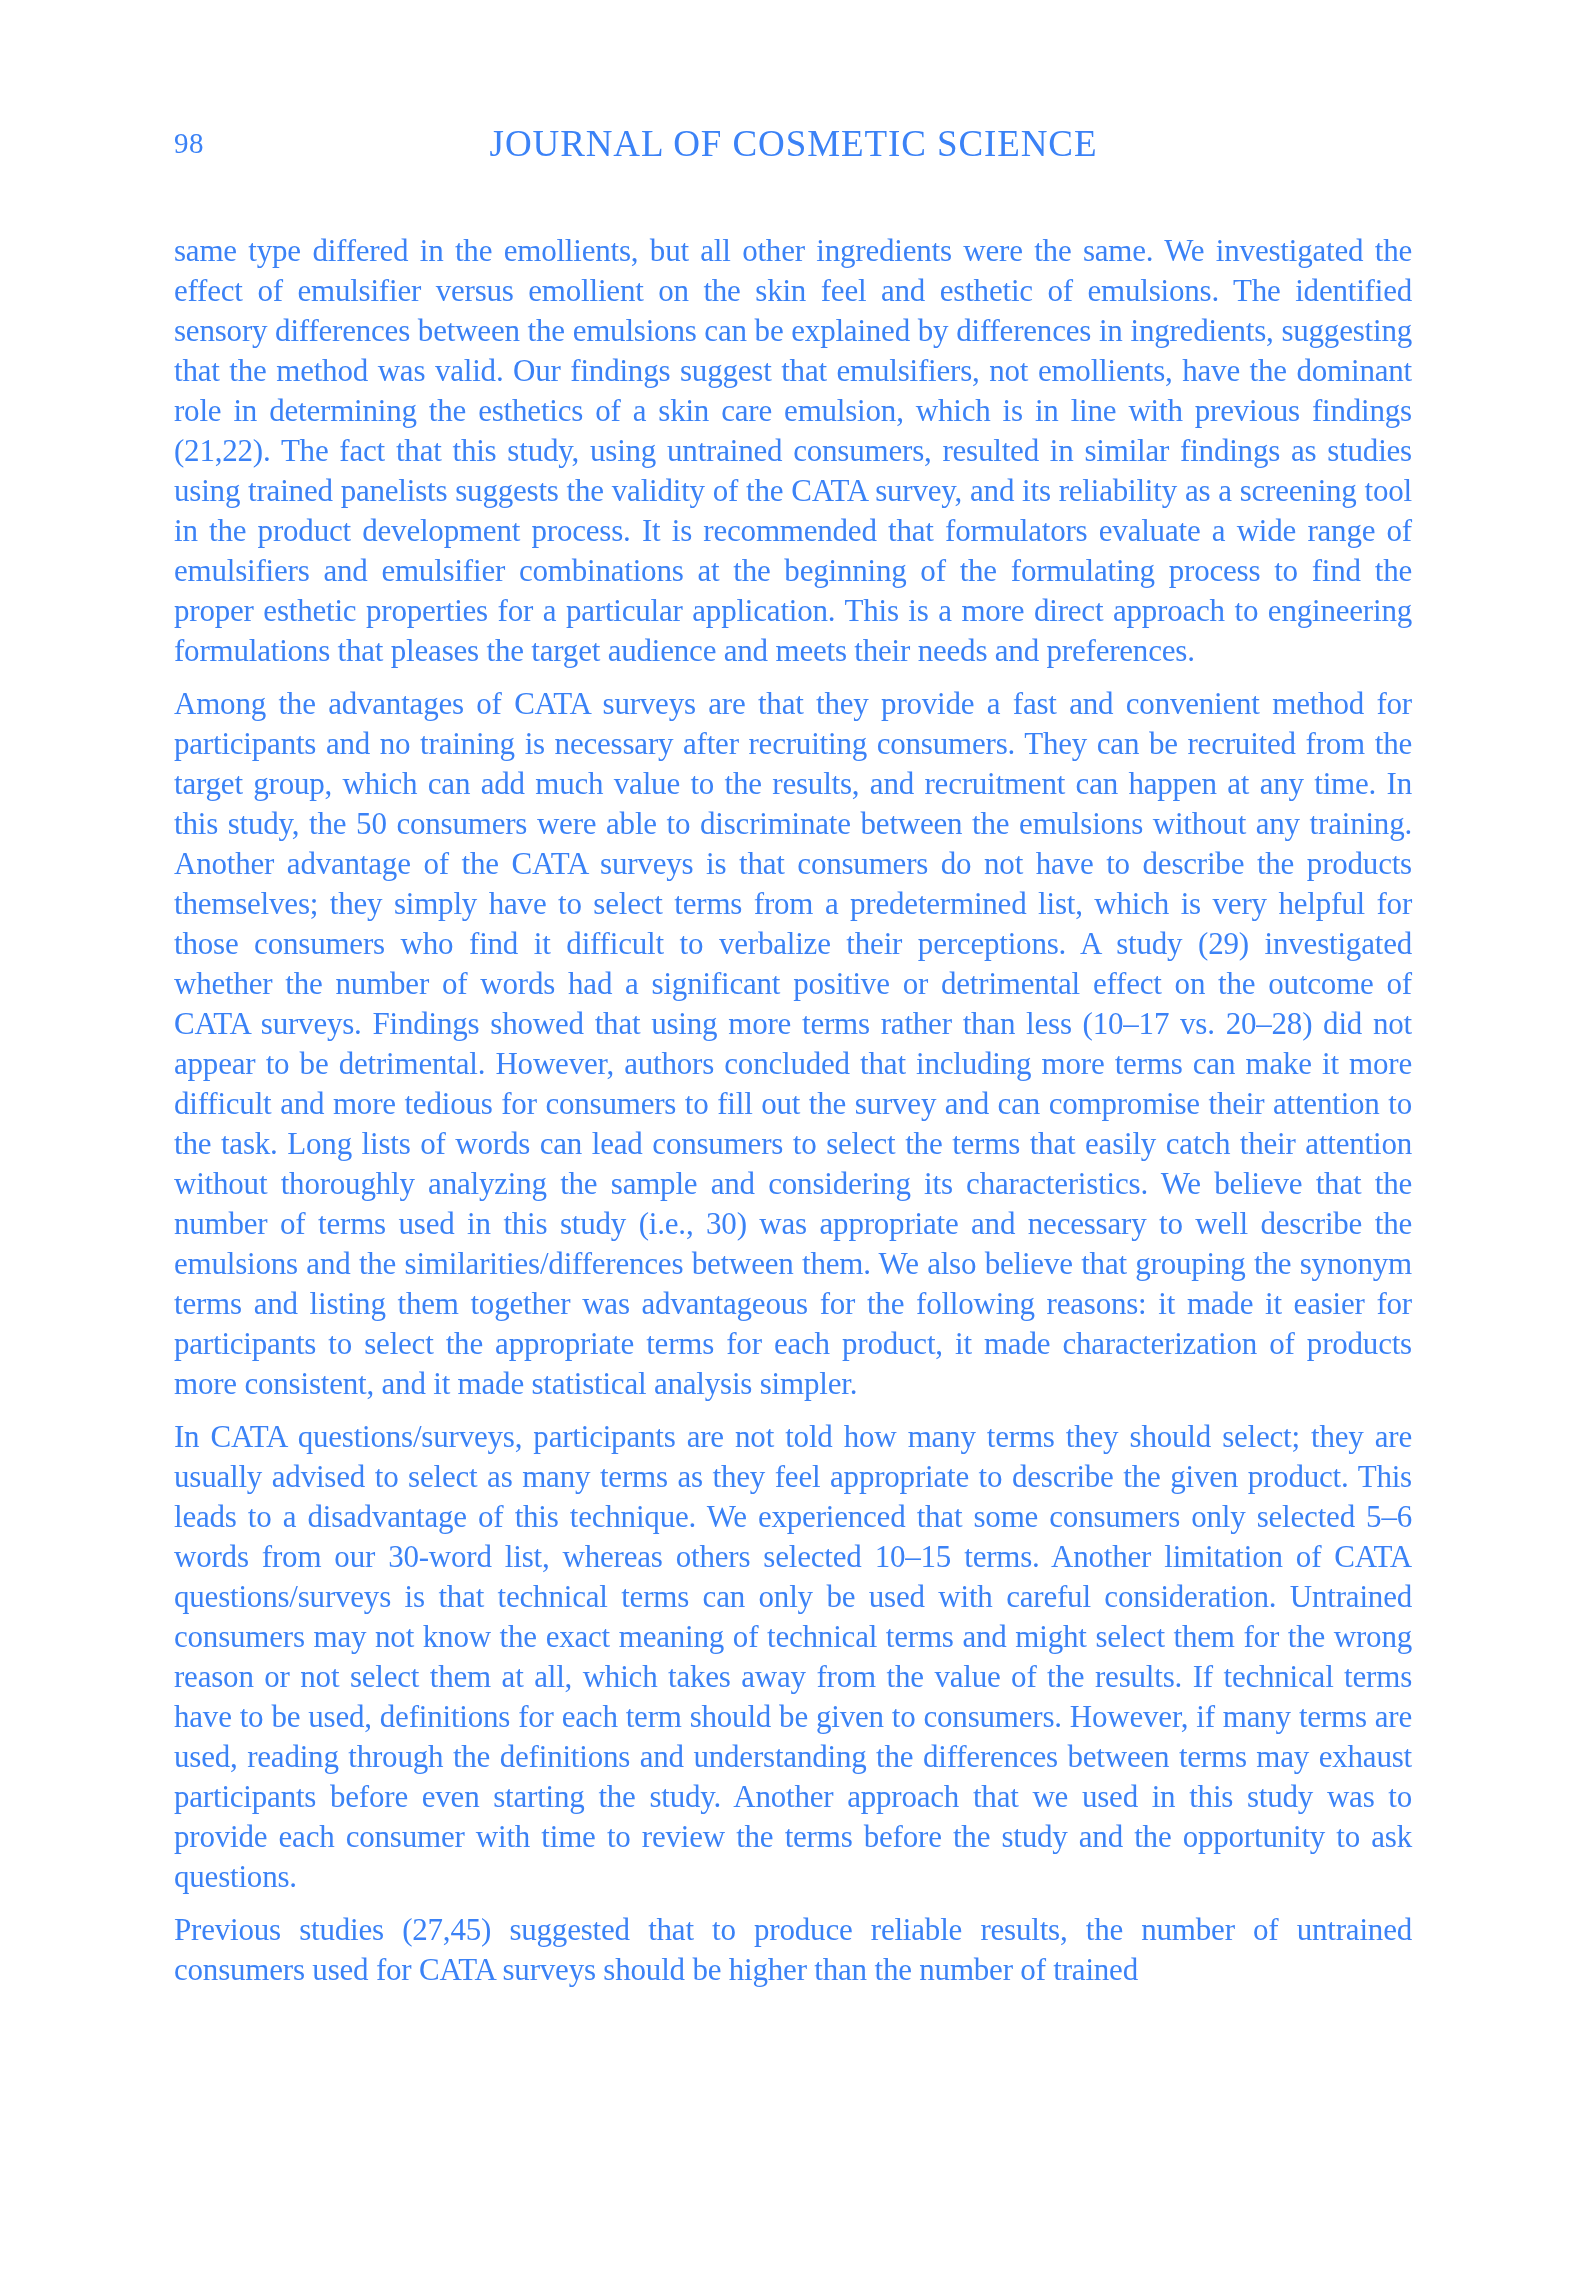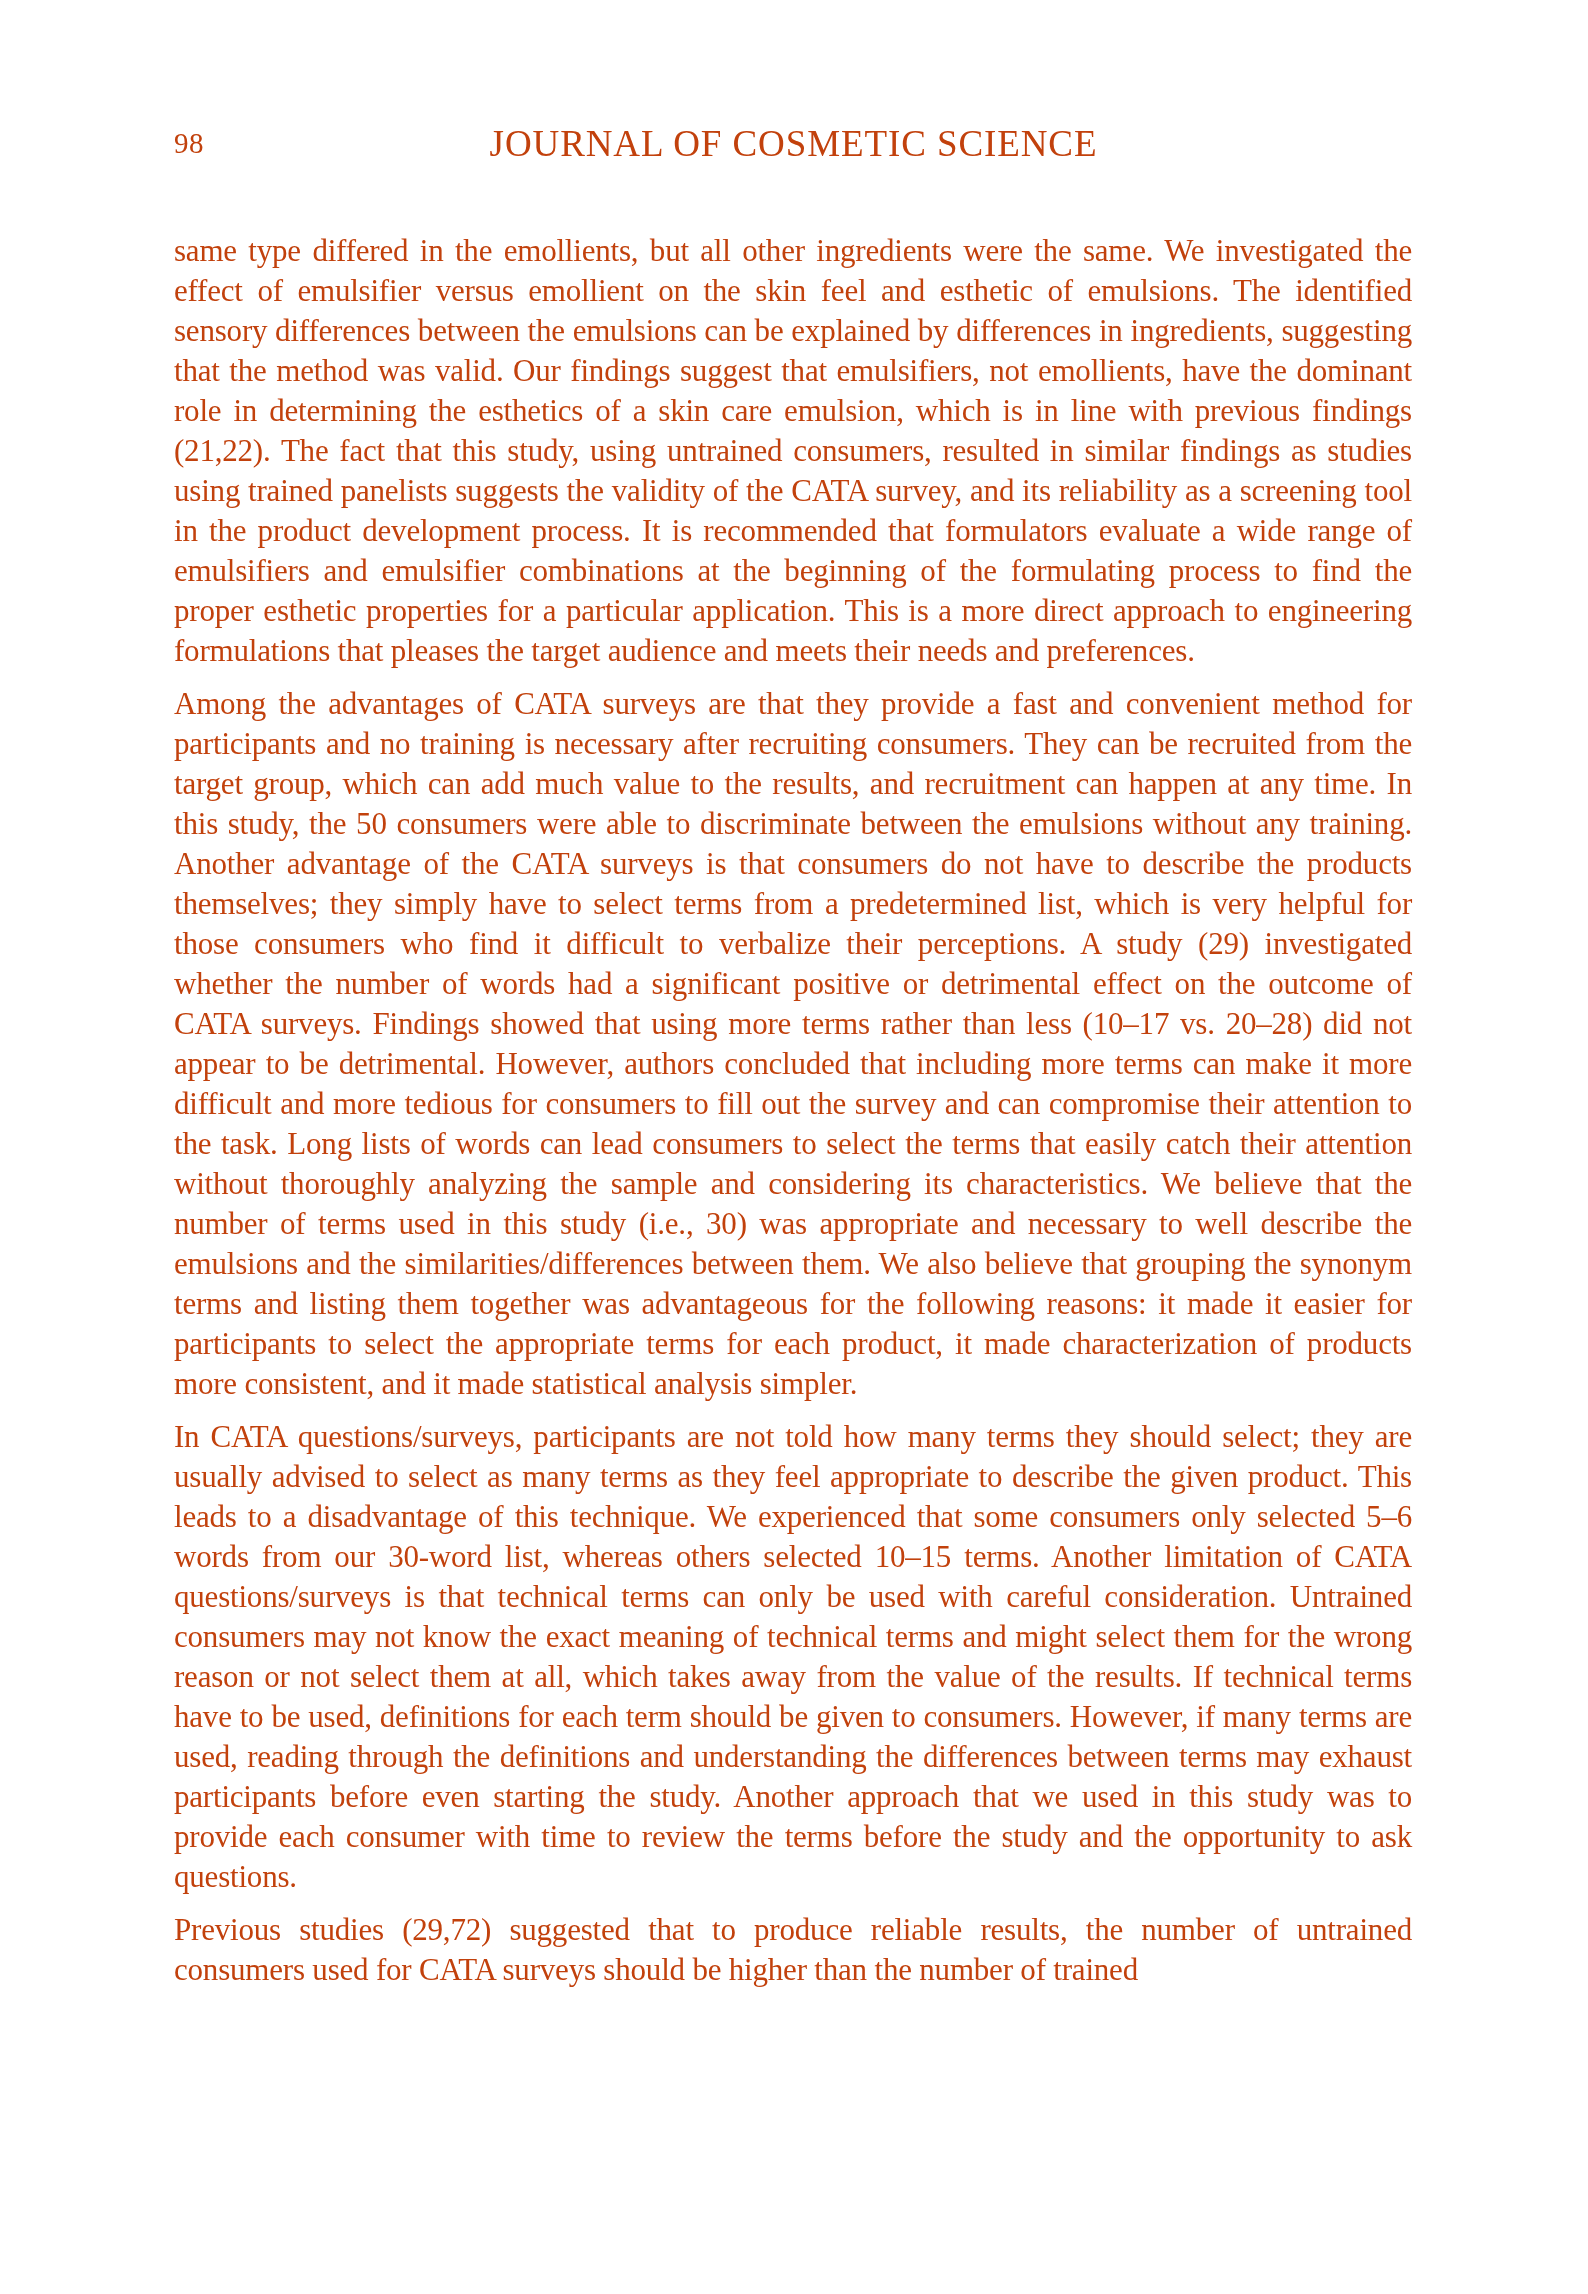--- a/index.html
+++ b/index.html
@@ -8,21 +8,21 @@
     background: #ffffff;
   }
   .page {
     position: relative;
     width: 1589px;
     height: 2295px;
     background: #ffffff;
     box-sizing: border-box;
     padding: 122px 176px 0 174px;
     font-family: "Liberation Serif", serif;
-    color: #c2410c;
+    color: #3b82f6;
   }
   .running-header {
     position: relative;
     height: 43px;
     margin-bottom: 66px;
   }
   .page-number {
     position: absolute;
     left: 0;
     top: 0;
@@ -56,16 +56,16 @@
 <div class="page">
   <div class="running-header">
     <span class="page-number">98</span>
     <div class="journal-title">JOURNAL OF COSMETIC SCIENCE</div>
   </div>
 
   <div class="body-text">
     <p>same type differed in the emollients, but all other ingredients were the same. We investigated the effect of emulsifier versus emollient on the skin feel and esthetic of emulsions. The identified sensory differences between the emulsions can be explained by differences in ingredients, suggesting that the method was valid. Our findings suggest that emulsifiers, not emollients, have the dominant role in determining the esthetics of a skin care emulsion, which is in line with previous findings (21,22). The fact that this study, using untrained consumers, resulted in similar findings as studies using trained panelists suggests the validity of the CATA survey, and its reliability as a screening tool in the product development process. It is recommended that formulators evaluate a wide range of emulsifiers and emulsifier combinations at the beginning of the formulating process to find the proper esthetic properties for a particular application. This is a more direct approach to engineering formulations that pleases the target audience and meets their needs and preferences.</p>
     <p>Among the advantages of CATA surveys are that they provide a fast and convenient method for participants and no training is necessary after recruiting consumers. They can be recruited from the target group, which can add much value to the results, and recruitment can happen at any time. In this study, the 50 consumers were able to discriminate between the emulsions without any training. Another advantage of the CATA surveys is that consumers do not have to describe the products themselves; they simply have to select terms from a predetermined list, which is very helpful for those consumers who find it difficult to verbalize their perceptions. A study (29) investigated whether the number of words had a significant positive or detrimental effect on the outcome of CATA surveys. Findings showed that using more terms rather than less (10–17 vs. 20–28) did not appear to be detrimental. However, authors concluded that including more terms can make it more difficult and more tedious for consumers to fill out the survey and can compromise their attention to the task. Long lists of words can lead consumers to select the terms that easily catch their attention without thoroughly analyzing the sample and considering its characteristics. We believe that the number of terms used in this study (i.e., 30) was appropriate and necessary to well describe the emulsions and the similarities/differences between them. We also believe that grouping the synonym terms and listing them together was advantageous for the following reasons: it made it easier for participants to select the appropriate terms for each product, it made characterization of products more consistent, and it made statistical analysis simpler.</p>
     <p>In CATA questions/surveys, participants are not told how many terms they should select; they are usually advised to select as many terms as they feel appropriate to describe the given product. This leads to a disadvantage of this technique. We experienced that some consumers only selected 5–6 words from our 30-word list, whereas others selected 10–15 terms. Another limitation of CATA questions/surveys is that technical terms can only be used with careful consideration. Untrained consumers may not know the exact meaning of technical terms and might select them for the wrong reason or not select them at all, which takes away from the value of the results. If technical terms have to be used, definitions for each term should be given to consumers. However, if many terms are used, reading through the definitions and understanding the differences between terms may exhaust participants before even starting the study. Another approach that we used in this study was to provide each consumer with time to review the terms before the study and the opportunity to ask questions.</p>
-    <p>Previous studies (29,72) suggested that to produce reliable results, the number of untrained consumers used for CATA surveys should be higher than the number of trained</p>
+    <p>Previous studies (27,45) suggested that to produce reliable results, the number of untrained consumers used for CATA surveys should be higher than the number of trained</p>
   </div>
 </div>
 
 
 </body></html>

